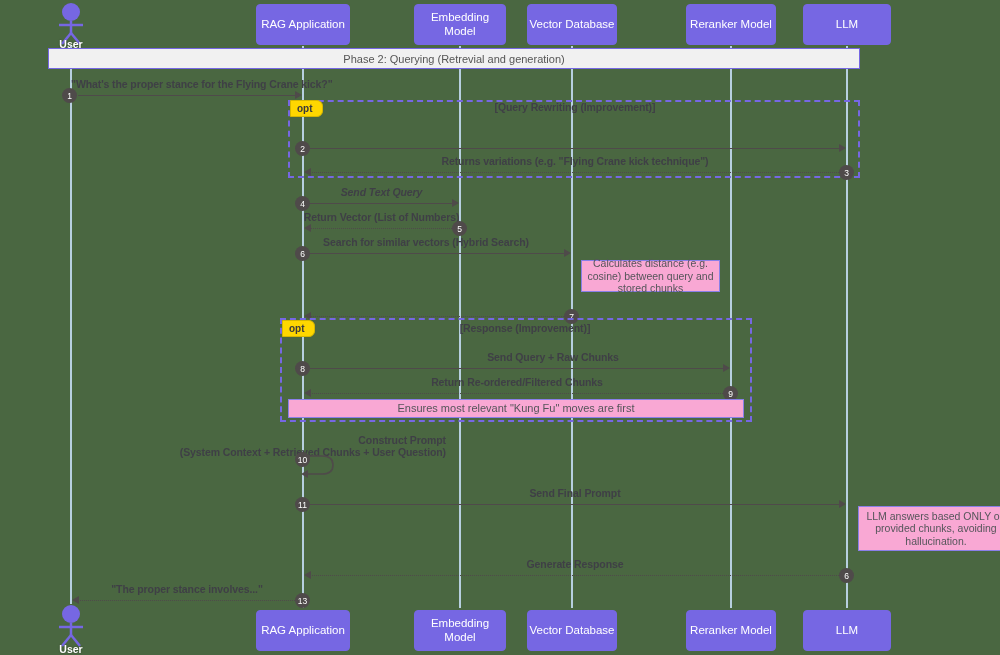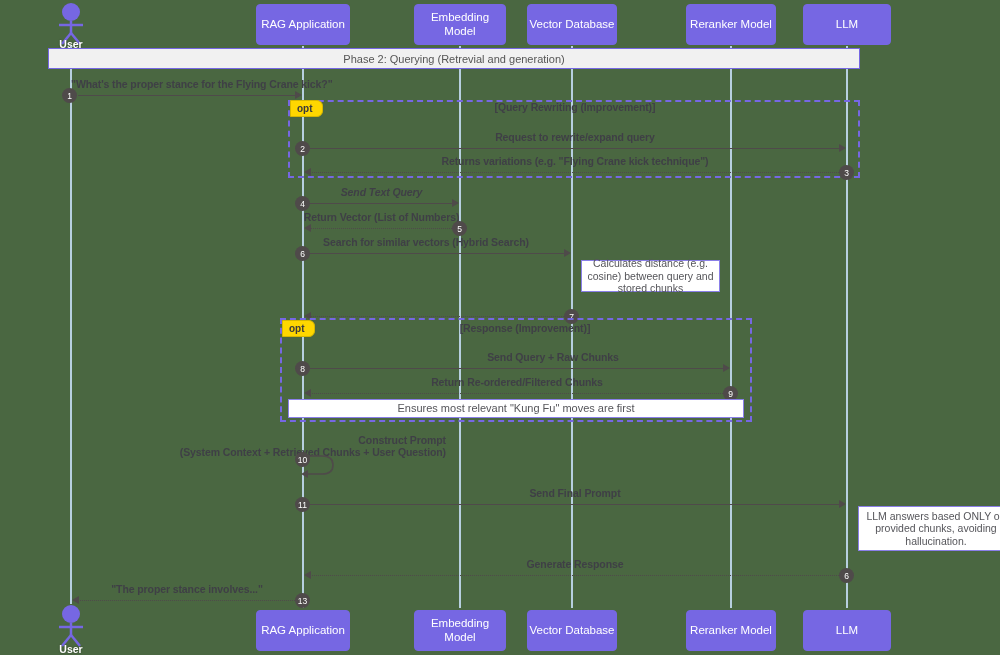--- a/index.html
+++ b/index.html
@@ -121,21 +121,21 @@
     display:flex;align-items:center;justify-content:center;
     box-sizing:border-box;
   }
 
   
   .self-loop{position:absolute;}
 
   
   .note{
     position:absolute;
-    background:#ffffff;
+    background:#f9a8d4;
     border:1px solid #8a7fe8;
     box-sizing:border-box;
     color:#55555a;
     font-size:10.5px;
     line-height:12.5px;
     text-align:center;
     display:flex;align-items:center;justify-content:center;
     padding:2px 3px;
   }
   .note.wide{font-size:11px;}
@@ -212,21 +212,20 @@
 
   <div class="msg-label" style="left:71px;top:78px;width:232px;">"What's the proper stance for the Flying Crane kick?"</div>
   <div class="msg-line" style="left:78px;top:95px;width:217px;"></div>
   <div class="arrow-head right" style="left:295px;top:91px;"></div>
   <div class="seq-num" style="left:62px;top:88px;">1</div>
 
   <div class="opt-block" style="left:288px;top:100px;width:572px;height:78px;"></div>
   <div class="opt-tag" style="left:290px;top:100px;">opt</div>
   <div class="opt-title" style="left:380px;top:101px;width:390px;">[Query Rewriting (Improvement)]</div>
 
-  <div class="msg-label" style="left:303px;top:131px;width:544px;">Request to rewrite/expand query</div>
   <div class="msg-line" style="left:310px;top:148px;width:529px;"></div>
   <div class="arrow-head right" style="left:839px;top:144px;"></div>
   <div class="seq-num" style="left:295px;top:141px;">2</div>
 
   <div class="msg-label" style="left:303px;top:155px;width:544px;">Returns variations (e.g. "Flying Crane kick technique")</div>
   <div class="msg-line dashed" style="left:310px;top:172px;width:529px;"></div>
   <div class="arrow-head left" style="left:304px;top:168px;"></div>
   <div class="seq-num" style="left:839px;top:165px;">3</div>
 
   <div class="msg-label" style="left:303px;top:186px;width:157px;font-style:italic;">Send Text Query</div>

